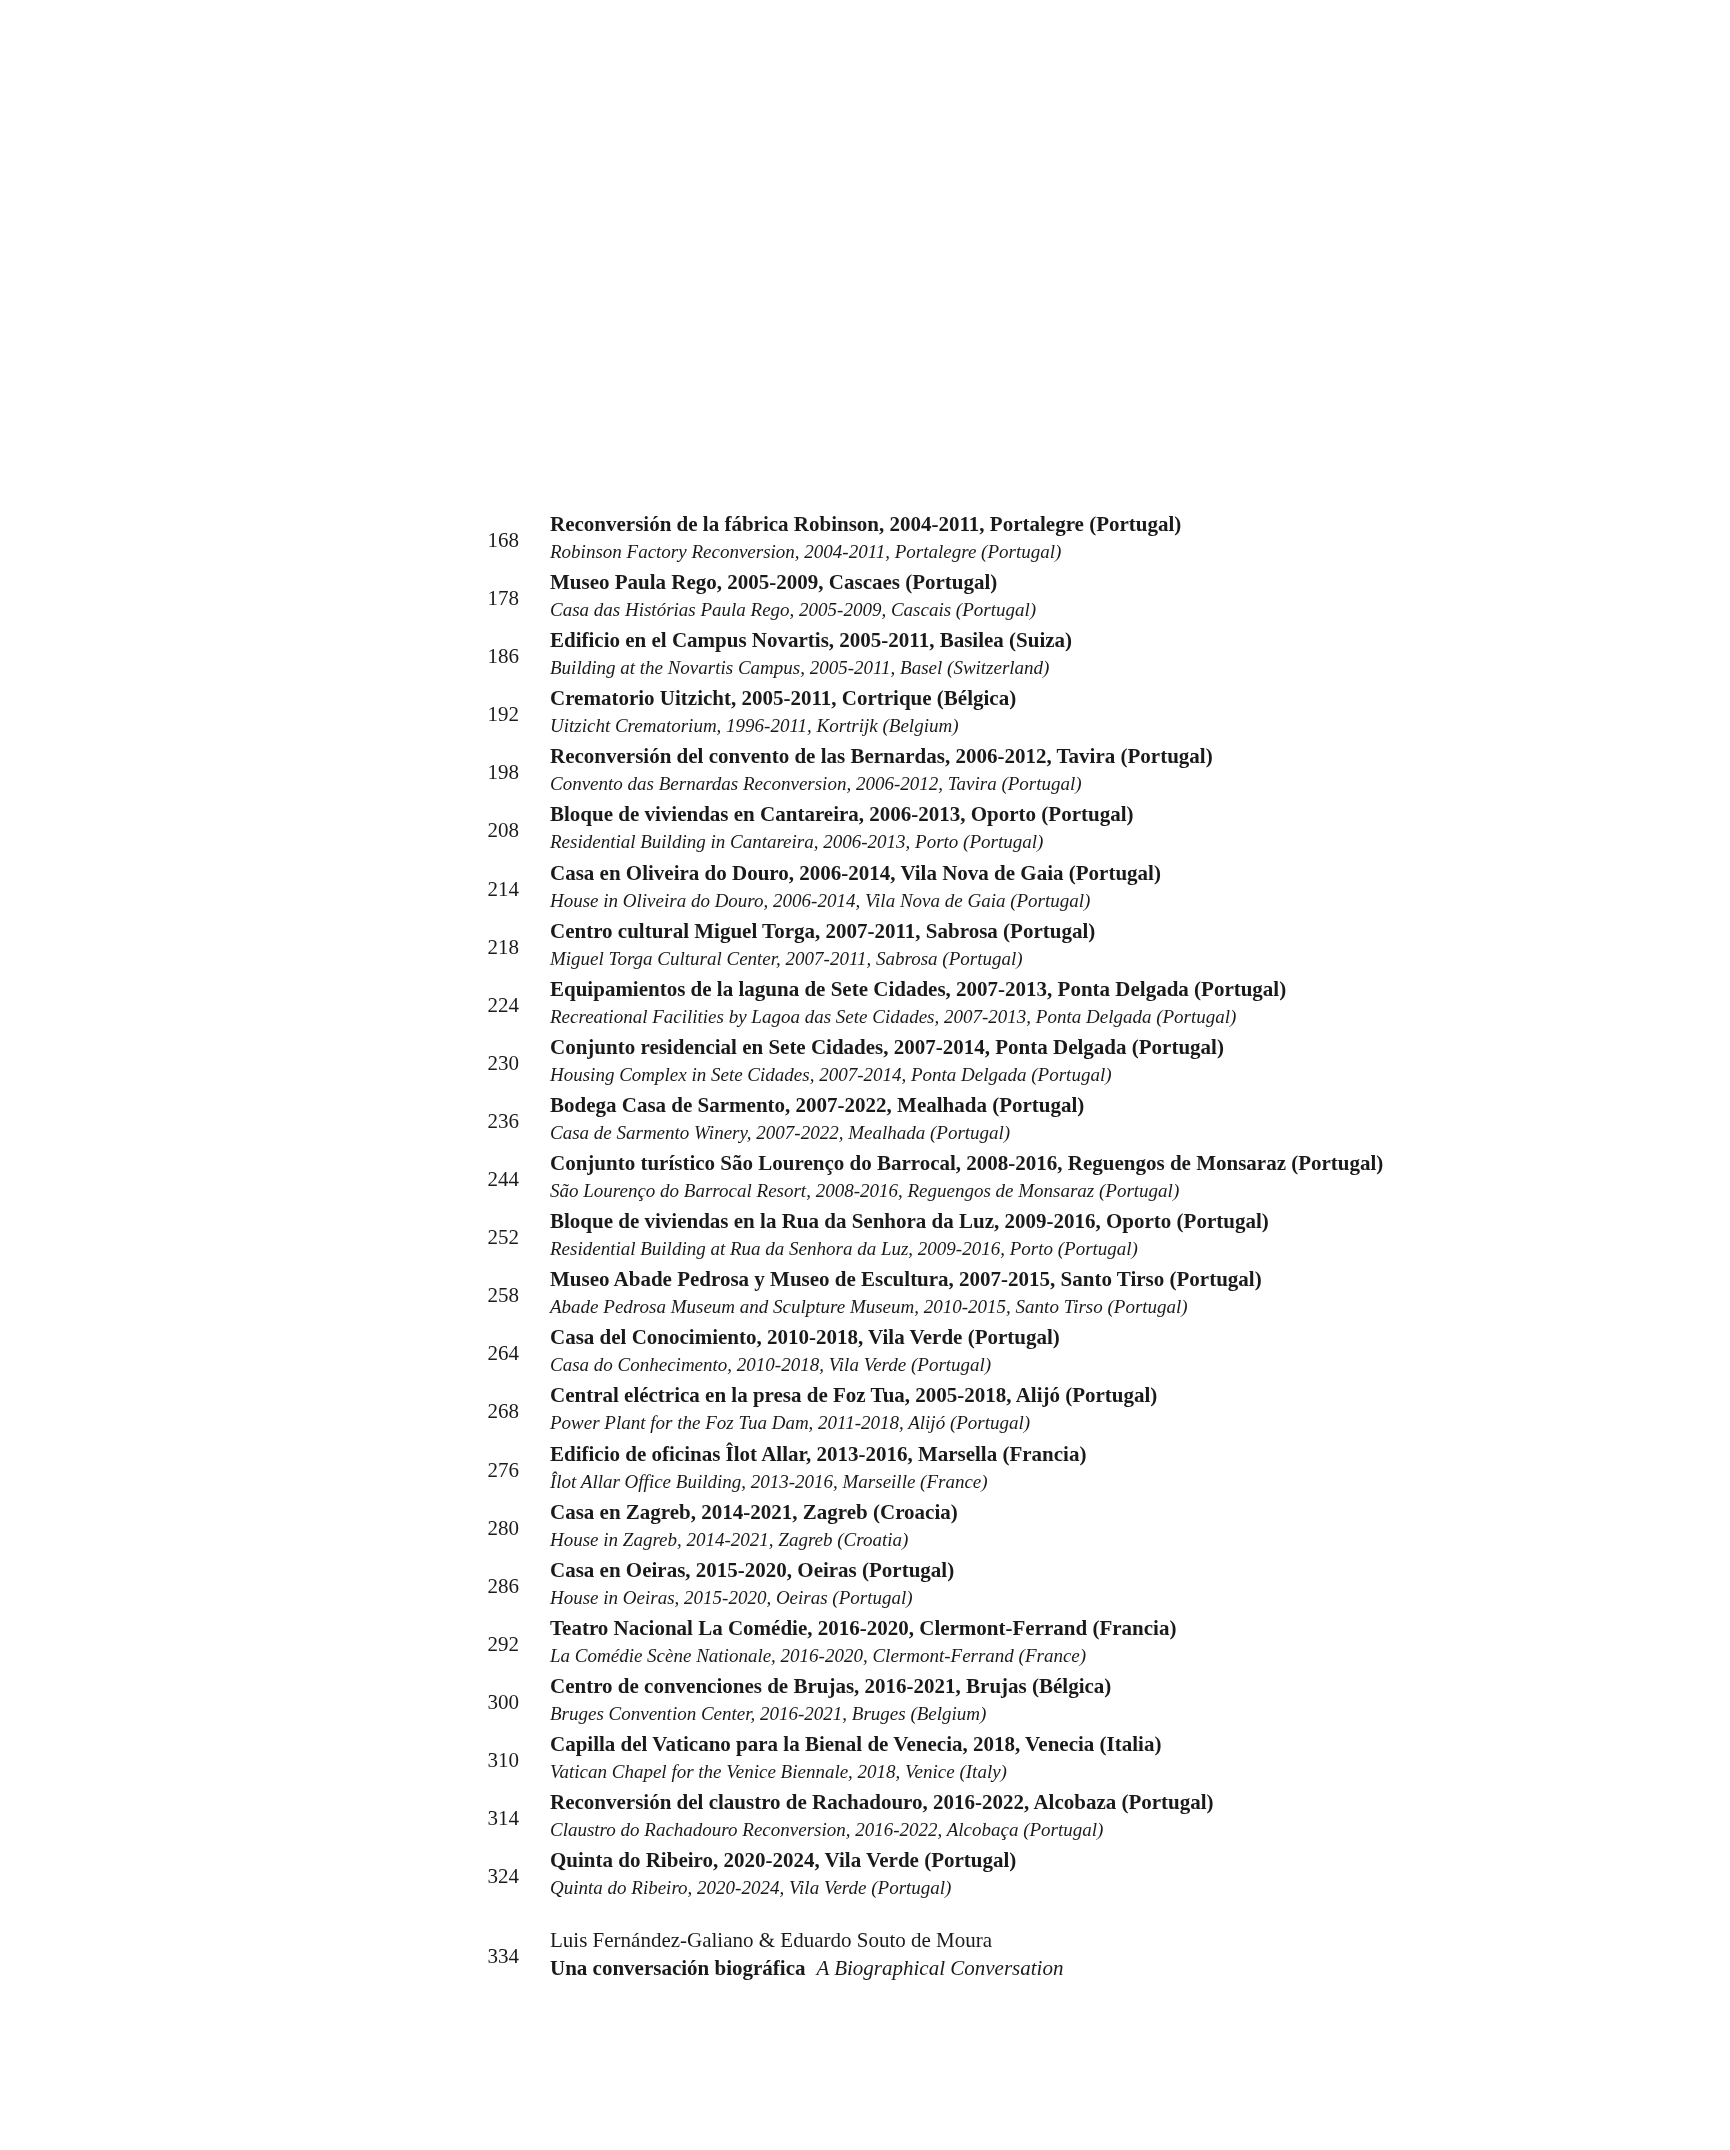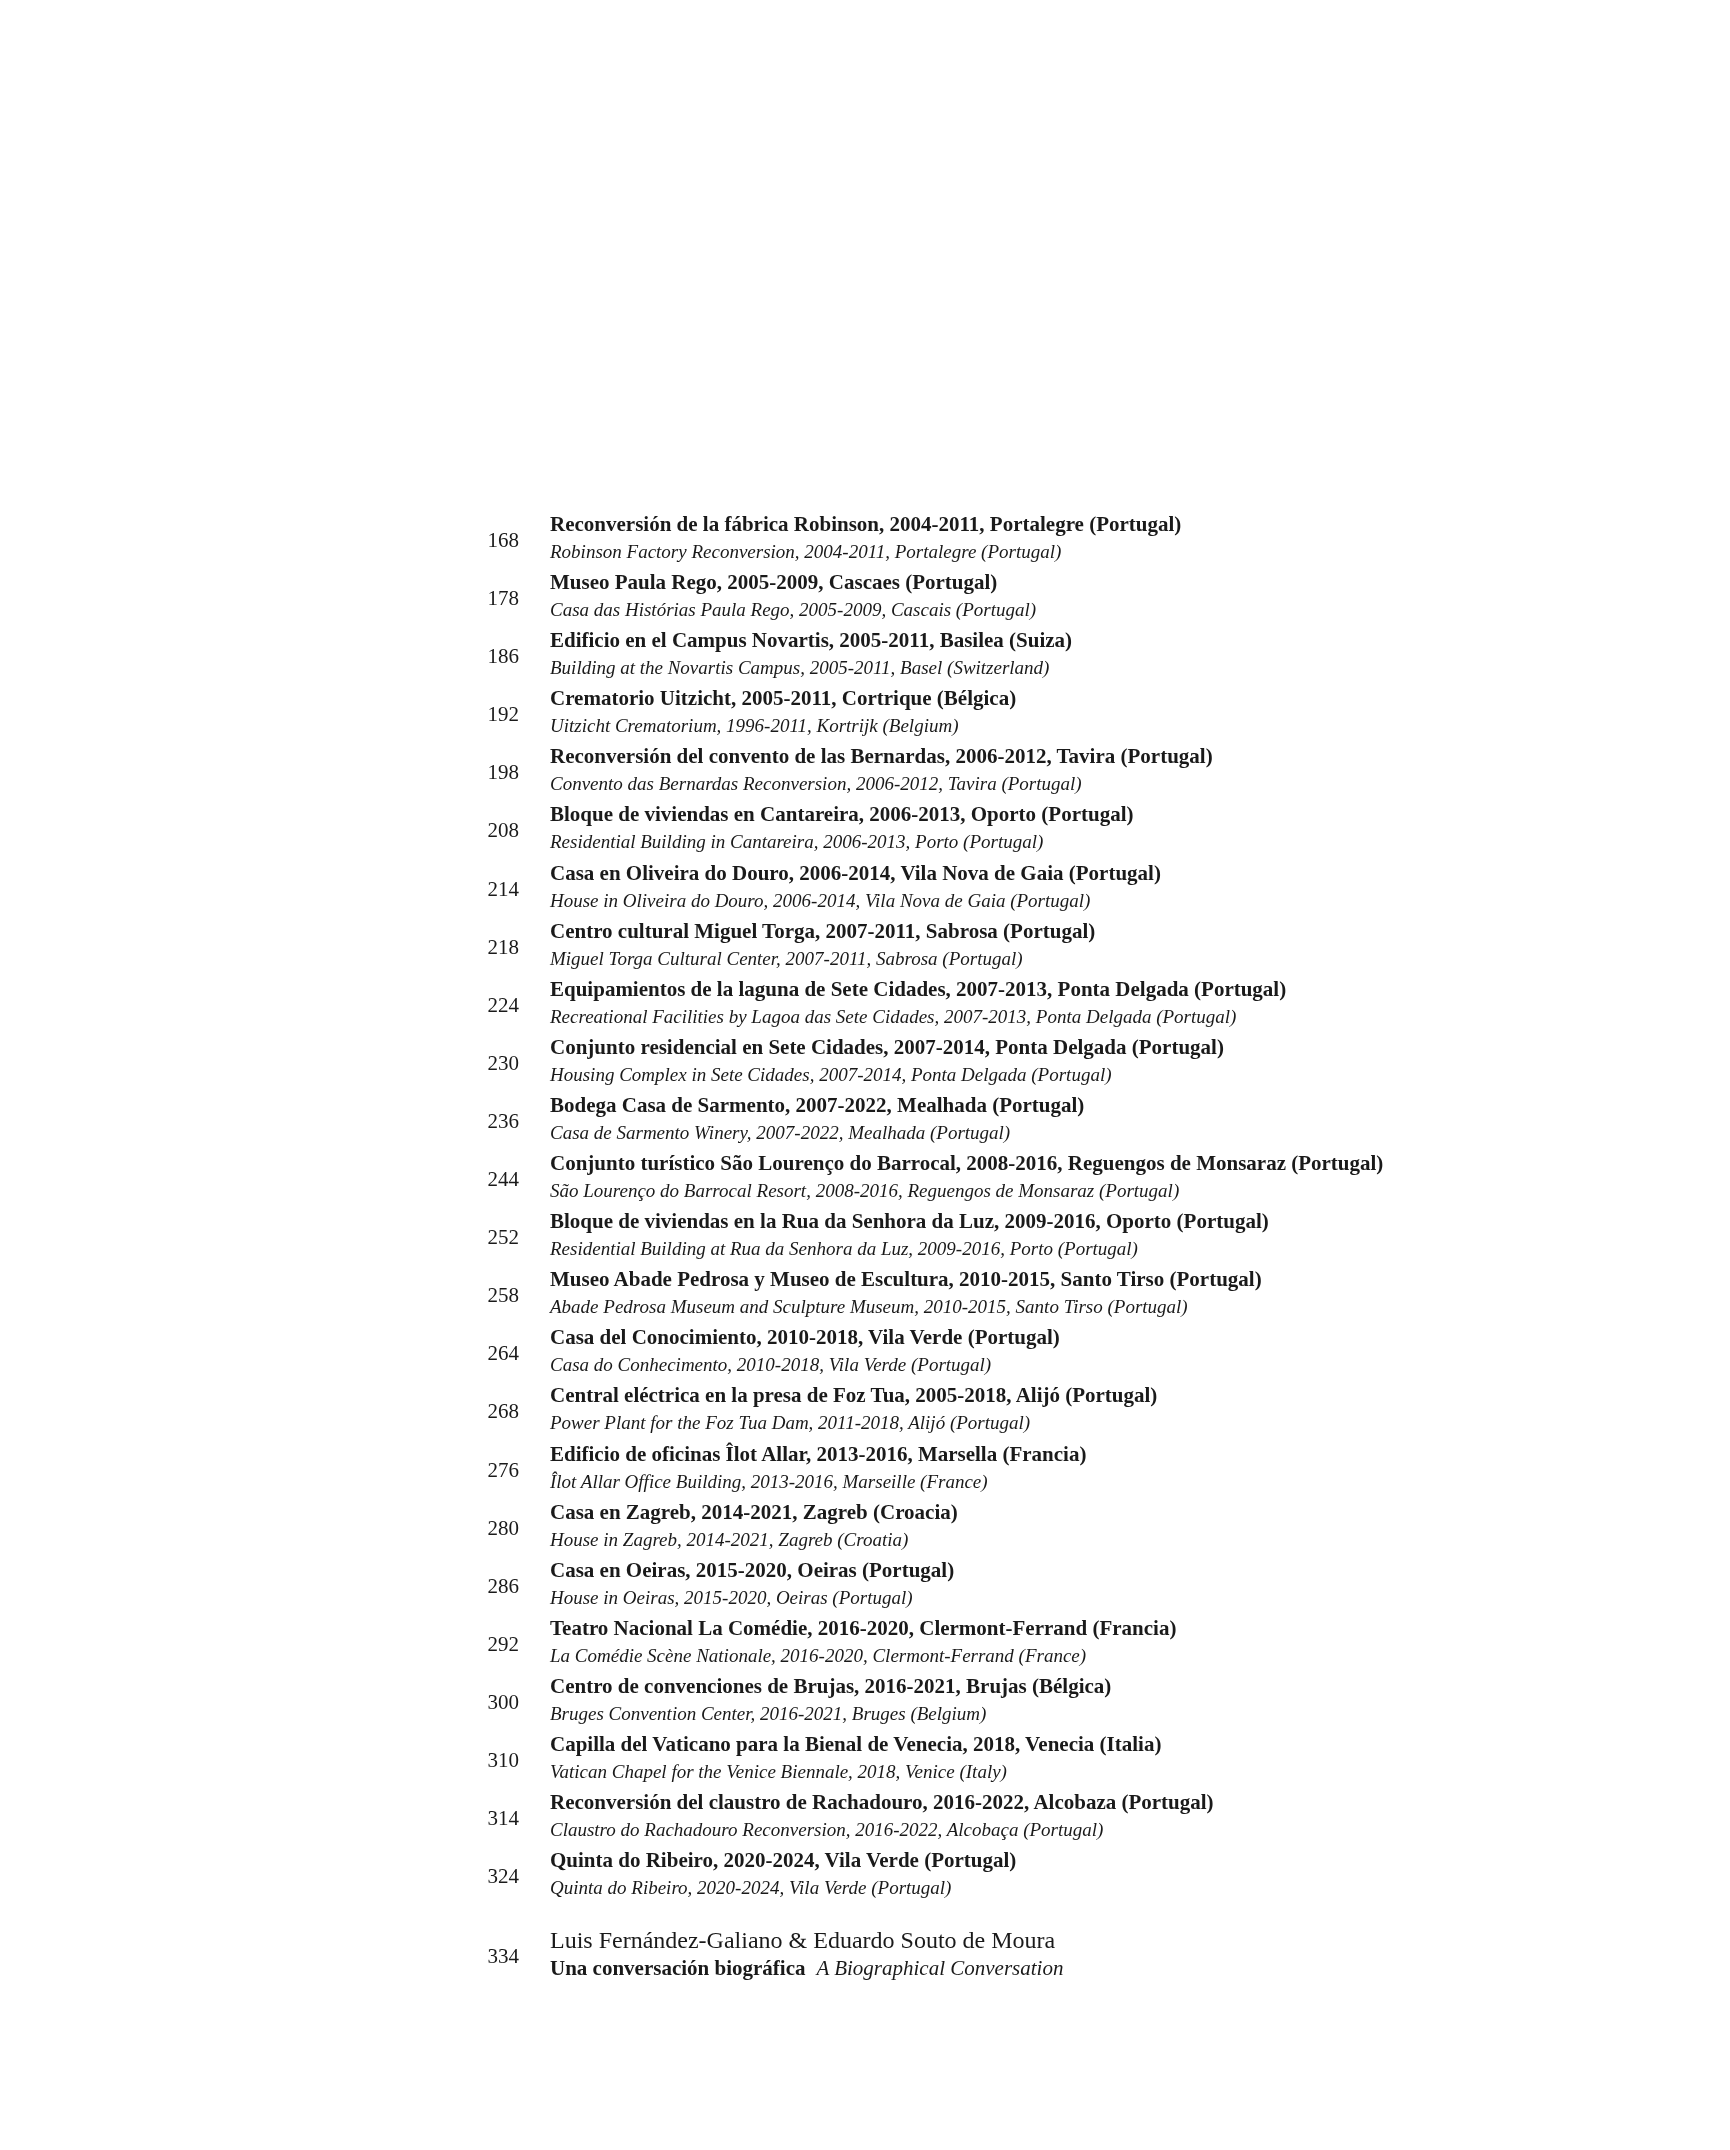--- a/index.html
+++ b/index.html
@@ -47,21 +47,21 @@
   .entry-subtitle {
     font-size: 19px;
     line-height: 28px;
     font-style: italic;
     white-space: nowrap;
   }
   .closing-entry {
     margin-top: 24px;
   }
   .closing-authors {
-    font-size: 24px;
+    font-size: 21px;
     line-height: 28px;
     font-weight: normal;
     white-space: nowrap;
   }
   .closing-title-line {
     font-size: 21px;
     line-height: 28px;
     white-space: nowrap;
   }
   .closing-title-es {
@@ -178,21 +178,21 @@
       <div class="page-num">252</div>
       <div class="entry-text">
         <div class="entry-title">Bloque de viviendas en la Rua da Senhora da Luz, 2009-2016, Oporto (Portugal)</div>
         <div class="entry-subtitle">Residential Building at Rua da Senhora da Luz, 2009-2016, Porto (Portugal)</div>
       </div>
     </div>
 
     <div class="toc-entry">
       <div class="page-num">258</div>
       <div class="entry-text">
-        <div class="entry-title">Museo Abade Pedrosa y Museo de Escultura, 2010-2015, Santo Tirso (Portugal)</div>
+        <div class="entry-title">Museo Abade Pedrosa y Museo de Escultura, 2007-2015, Santo Tirso (Portugal)</div>
         <div class="entry-subtitle">Abade Pedrosa Museum and Sculpture Museum, 2010-2015, Santo Tirso (Portugal)</div>
       </div>
     </div>
 
     <div class="toc-entry">
       <div class="page-num">264</div>
       <div class="entry-text">
         <div class="entry-title">Casa del Conocimiento, 2010-2018, Vila Verde (Portugal)</div>
         <div class="entry-subtitle">Casa do Conhecimento, 2010-2018, Vila Verde (Portugal)</div>
       </div>

